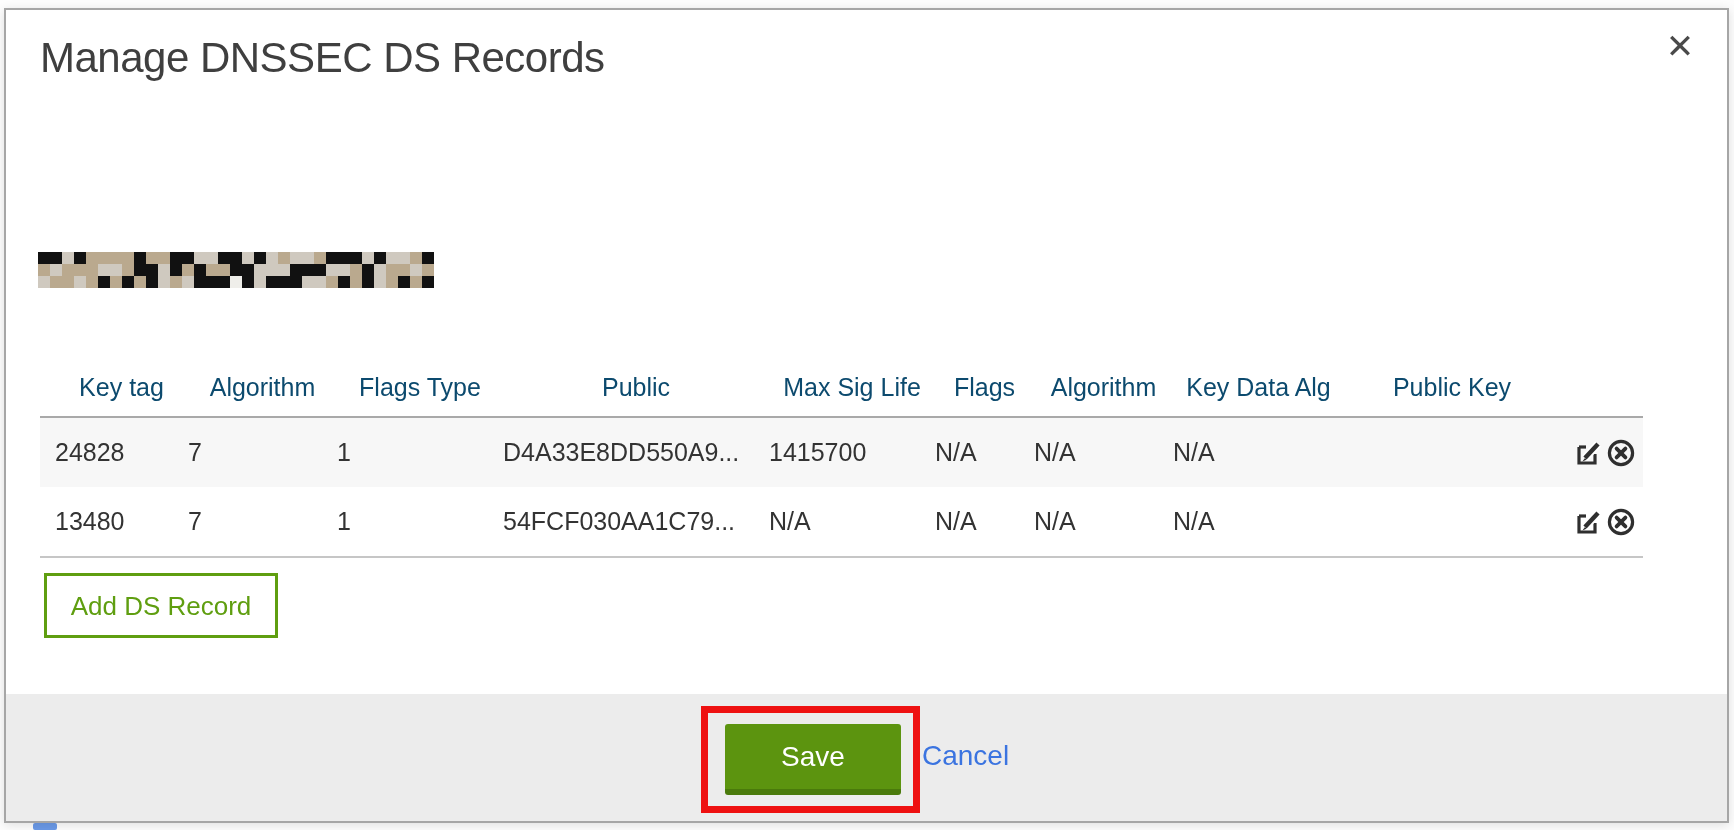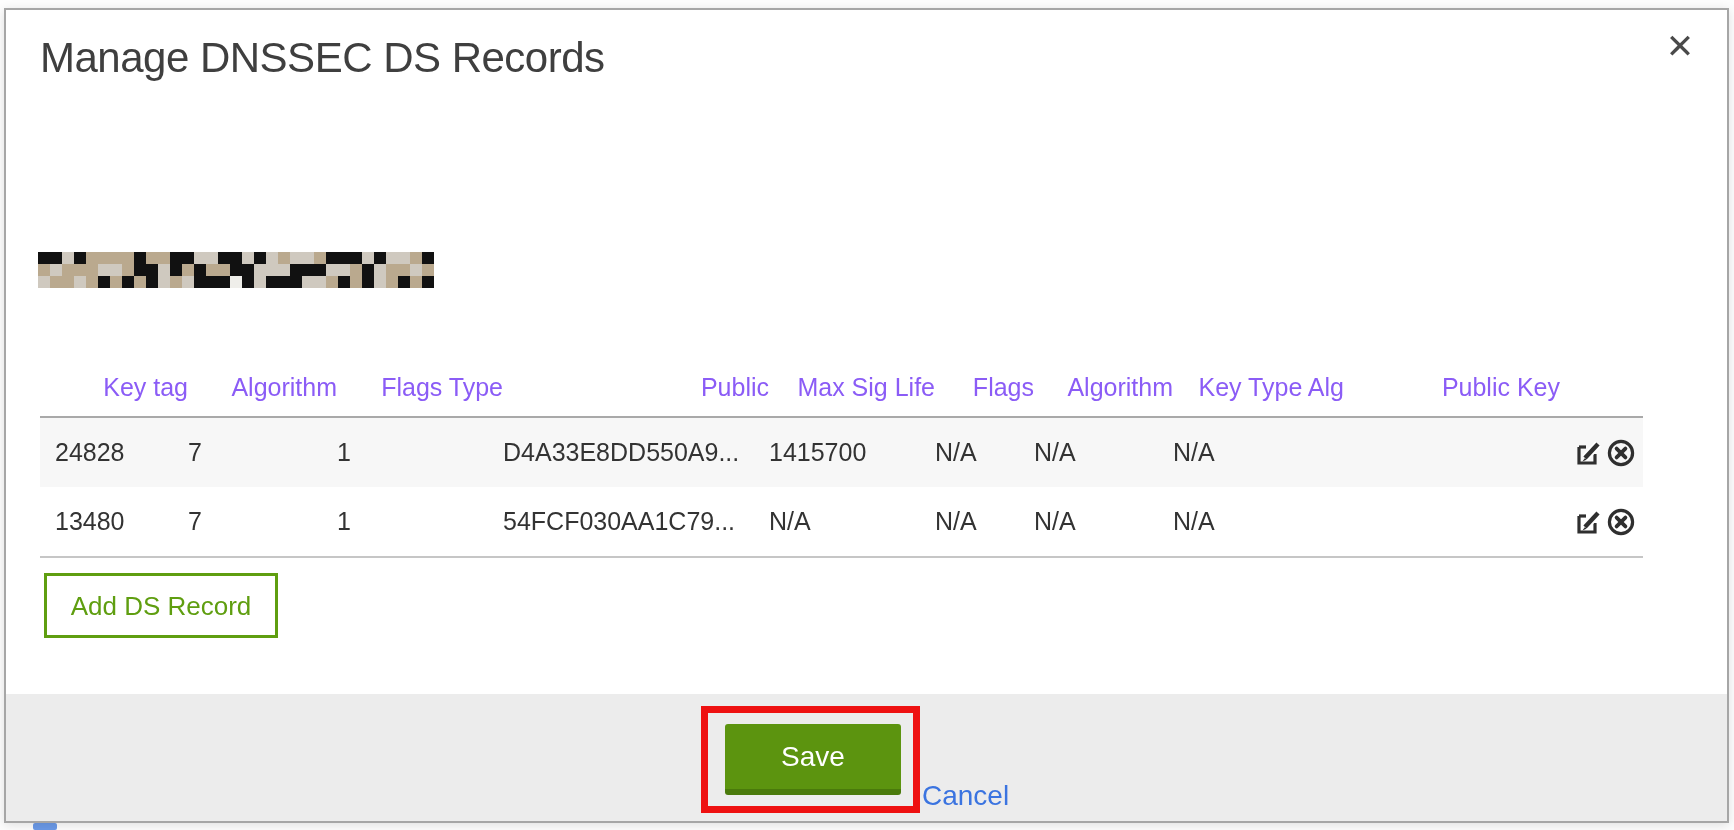--- a/index.html
+++ b/index.html
@@ -24,21 +24,21 @@
 
   .domain-mosaic { position:absolute; left:32px; top:242px; width:396px; height:36px;
                    display:grid; grid-template-columns:repeat(33,12px);
                    grid-template-rows:repeat(3,12px); }
   .domain-mosaic div { width:12px; height:12px; }
 
   .instruction { position:absolute; left:34px; top:316px; font-size:27px; color:#2f2f2f; }
 
   .ds-table { position:absolute; left:34px; top:358px; width:1603px;
               border-collapse:collapse; table-layout:fixed; font-size:25px; color:#333; }
-  .ds-table th { text-align:right; font-weight:400; font-size:25px; color:#8b5cf6;
+  .ds-table th { text-align:center; font-weight:400; font-size:25px; color:#0c4a6e;
                  height:49px; vertical-align:middle; padding:0 0 10px 0;
                  border-bottom:2px solid #a9a9a9; white-space:nowrap; overflow:hidden; }
   .ds-table td { height:70px; vertical-align:middle; padding:0; white-space:nowrap;
                  overflow:hidden; }
   .ds-table th:first-child, .ds-table td:first-child { padding-left:15px; }
   .ds-table tr.row-a td { background:#f7f7f7; }
   .ds-table tr.row-b td { background:#ffffff; border-bottom:2px solid #c6c6c6; }
   .actions-cell { text-align:right; padding-right:6px !important; }
   .row-icon { display:inline-block; width:32px; height:32px; vertical-align:middle;
               cursor:pointer; }
@@ -54,21 +54,21 @@
 
   .annotation-rect { position:absolute; left:695px; top:696px; width:219px; height:107px;
                      border:7px solid #ee1111; pointer-events:none; }
 
   .save-btn { position:absolute; left:719px; top:714px; width:176px; height:71px;
               background:#5c940f; border:none; border-bottom:6px solid #4a7a0b;
               border-radius:3px; color:#ffffff; font-size:28px; font-family:inherit;
               cursor:pointer; }
 
   .cancel-link { position:absolute; left:916px; top:730px; font-size:28px;
-                 color:#3b74e0; cursor:pointer; text-decoration:none;margin-top:40px; }
+                 color:#3b74e0; cursor:pointer; text-decoration:none; }
 </style>
 </head>
 <body>
 
 <div class="stage">
   <div class="bg-artifact"></div>
 
   <div class="modal">
 
     <div class="close-btn">✕</div>
@@ -193,21 +193,21 @@
       </colgroup>
       <thead>
         <tr>
           <th>Key tag</th>
           <th>Algorithm</th>
           <th>Flags Type</th>
           <th>Public</th>
           <th>Max Sig Life</th>
           <th>Flags</th>
           <th>Algorithm</th>
-          <th>Key Type Alg</th>
+          <th>Key Data Alg</th>
           <th>Public Key</th>
           <th></th>
         </tr>
       </thead>
       <tbody>
         <tr class="row-a">
           <td>24828</td>
           <td>7</td>
           <td>1</td>
           <td>D4A33E8DD550A9...</td>

